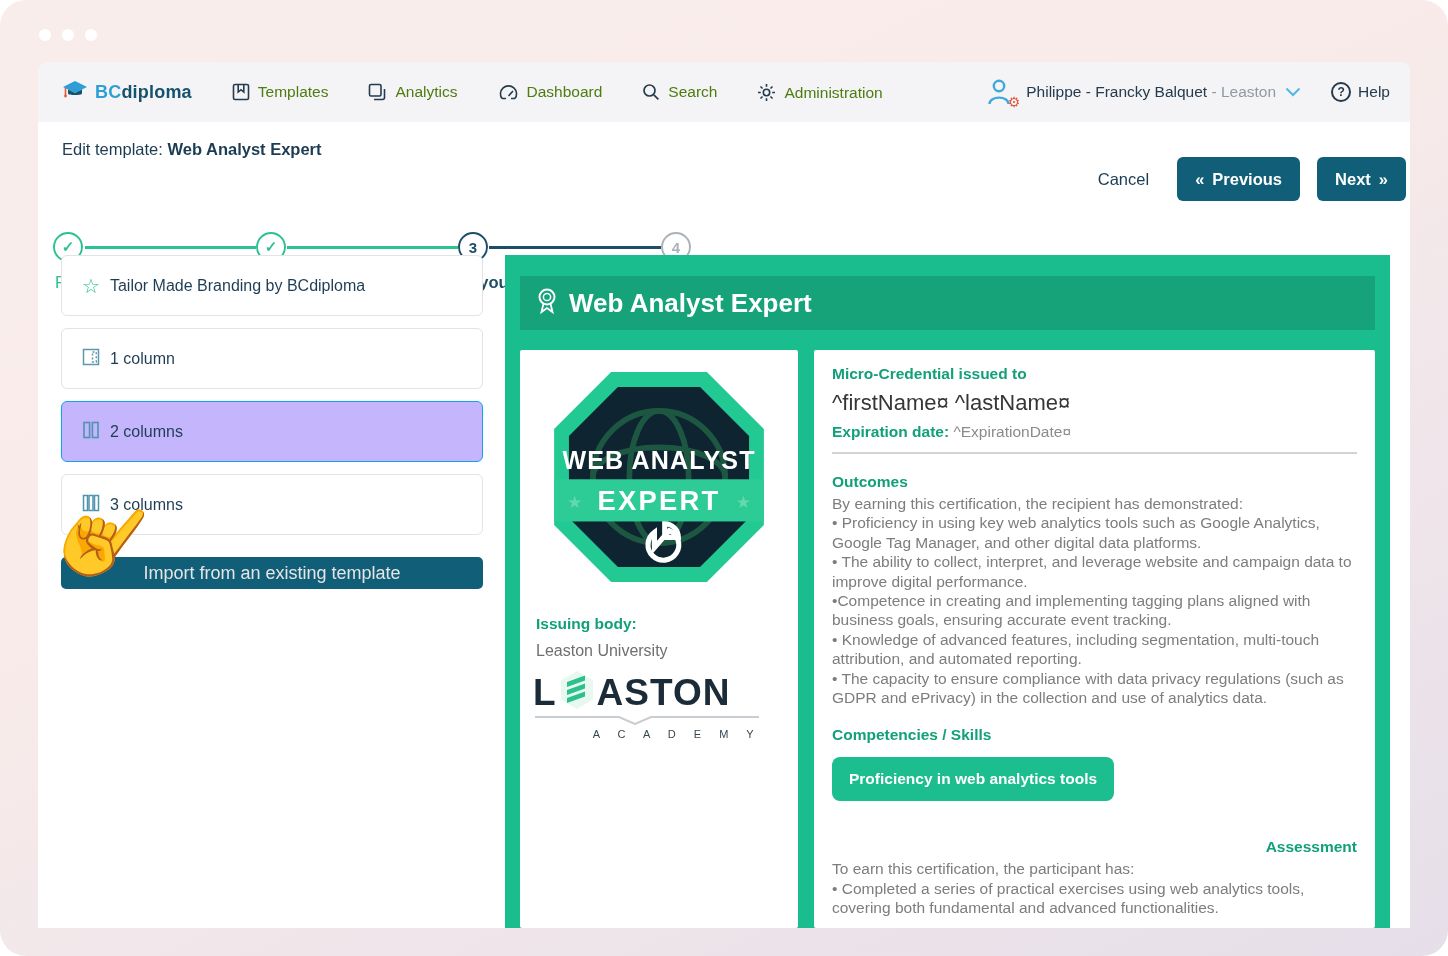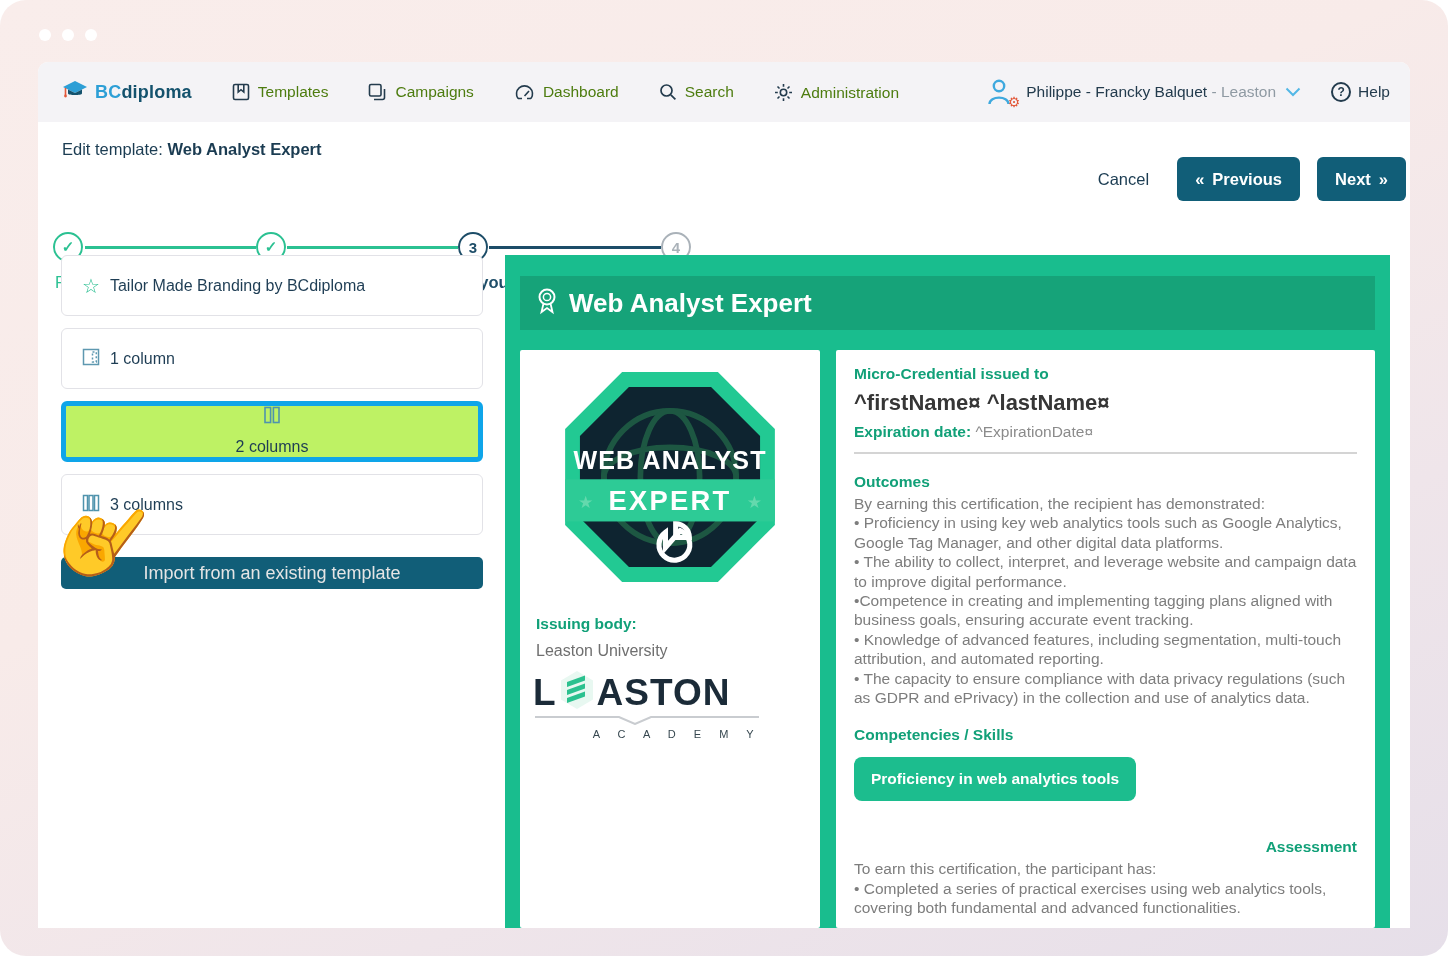--- a/index.html
+++ b/index.html
@@ -47,47 +47,47 @@
   .dot-done { border-color:#2bc192; color:#2bc192; font-size:15px; }
   .dot-active { border-color:#1d4d68; color:#1d4d68; }
   .dot-todo { border-color:#aab2b9; color:#aab2b9; }
   .step-label { position:absolute; top:41px; font-size:16.5px; }
   .lbl-green { color:#2bc192; } .lbl-navy { color:#1d4d68; font-weight:700; } .lbl-gray { color:#9aa2a9; }
 
   
   .sidebar { position:absolute; left:23px; top:193px; width:422px; }
   .opt-card { height:61px; background:#fff; border:1px solid #e2e2e7; border-radius:6px; margin-bottom:12px;
               display:flex; align-items:center; gap:10px; padding:0 20px; font-size:16px; color:#1e3d54; cursor:pointer; }
-  .opt-card.selected { background:#bef264; border:5px solid #0ea5e9;flex-direction:column; }
+  .opt-card.selected { background:#c4b5fd; border:1px solid #0ea5e9; }
   .star-glyph { font-size:20px; color:#2bbf92; line-height:1; }
   .import-btn { width:100%; height:32px; margin-top:10px; border:none; border-radius:5px; background:#115e78;
                 color:#e5e5e5; font-family:inherit; font-size:18px; cursor:pointer; }
   .hand-cursor { position:absolute; left:14px; top:434px; font-size:82px; color:#000; transform:rotate(38deg);
                  z-index:30; line-height:1; pointer-events:none; }
 
   
   .preview { position:absolute; left:467px; top:193px; width:885px; height:673px; background:#19bd8e;
              padding:21px 15px 0; overflow:hidden; }
   .preview-header { height:54px; background:#16a379; display:flex; align-items:center; gap:9px; padding:0 14px; }
   .preview-title { color:#fff; font-size:26px; font-weight:700; }
   .cards { display:flex; gap:16px; margin-top:20px; height:578px; }
   .card { background:#fff; border-radius:2px; overflow:hidden; }
-  .card-left { width:300px; flex:none; }
+  .card-left { width:278px; flex:none; }
   .card-right { flex:1; padding:15px 18px; }
 
   .badge-wrap { width:228px; margin:13px auto 0; }
   .issuing-label { margin:20px 0 0 16px; font-size:15.5px; font-weight:700; color:#11a078; }
   .issuing-name { margin:9px 0 0 16px; font-size:16px; color:#6f6f6f; }
   .leaston-logo { margin:10px 0 0 13px; width:230px; }
   .logo-row { display:flex; align-items:center; }
   .logo-letters { font-size:37px; font-weight:700; color:#1b2b38; letter-spacing:1px; line-height:1; }
   .logo-academy { font-size:11px; letter-spacing:7.5px; color:#36474f; text-align:right; padding-right:2px; margin-top:3px; }
 
   .cred-heading { font-size:15.5px; font-weight:700; color:#11a078; }
-  .cred-name { font-size:22px; font-weight:700; color:#363636; margin-top:7px; }
+  .cred-name { font-size:22px; font-weight:400; color:#363636; margin-top:7px; }
   .cred-row { margin-top:10px; font-size:15.5px; color:#8b8b8b; }
   .cred-row b { color:#11a078; font-weight:700; }
   .divider { border-top:2px solid #d4d4d4; margin-top:11px; }
   .sec-heading { font-size:15.5px; font-weight:700; color:#11a078; margin-top:19px; }
   .body-text { font-size:15.5px; color:#7d7d7d; line-height:19.4px; margin-top:3px; }
   .body-text p { margin:0; }
   .skills { display:flex; gap:11px; margin-top:13px; }
   .skill-btn { background:#1cbd8e; border:none; border-radius:8px; color:#fff; font-family:inherit;
                font-size:15.5px; font-weight:700; padding:13px 17px; cursor:pointer; }
 </style>
@@ -125,21 +125,21 @@
         </span>
         <span>Templates</span>
       </div>
       <div class="nav-item">
         <span>
           <svg width="19" height="18" viewBox="0 0 19 18" fill="none" stroke="#233b4d" stroke-width="1.6">
             <rect x="1.5" y="1.5" width="11.5" height="11.5" rx="1.5"></rect>
             <path d="M16.5,6 v8.5 a2,2 0 0 1 -2,2 H6"></path>
           </svg>
         </span>
-        <span>Campaigns</span>
+        <span>Analytics</span>
       </div>
       <div class="nav-item">
         <span>
           <svg width="21" height="17" viewBox="0 0 21 17" fill="none" stroke="#233b4d" stroke-width="1.6">
             <path d="M4,14.5 A8,8 0 1 1 17,14.5"></path>
             <line x1="10.5" y1="12" x2="15" y2="7"></line>
             <line x1="4" y1="14.5" x2="8" y2="14.5"></line>
             <line x1="13" y1="14.5" x2="17" y2="14.5"></line>
           </svg>
         </span>

